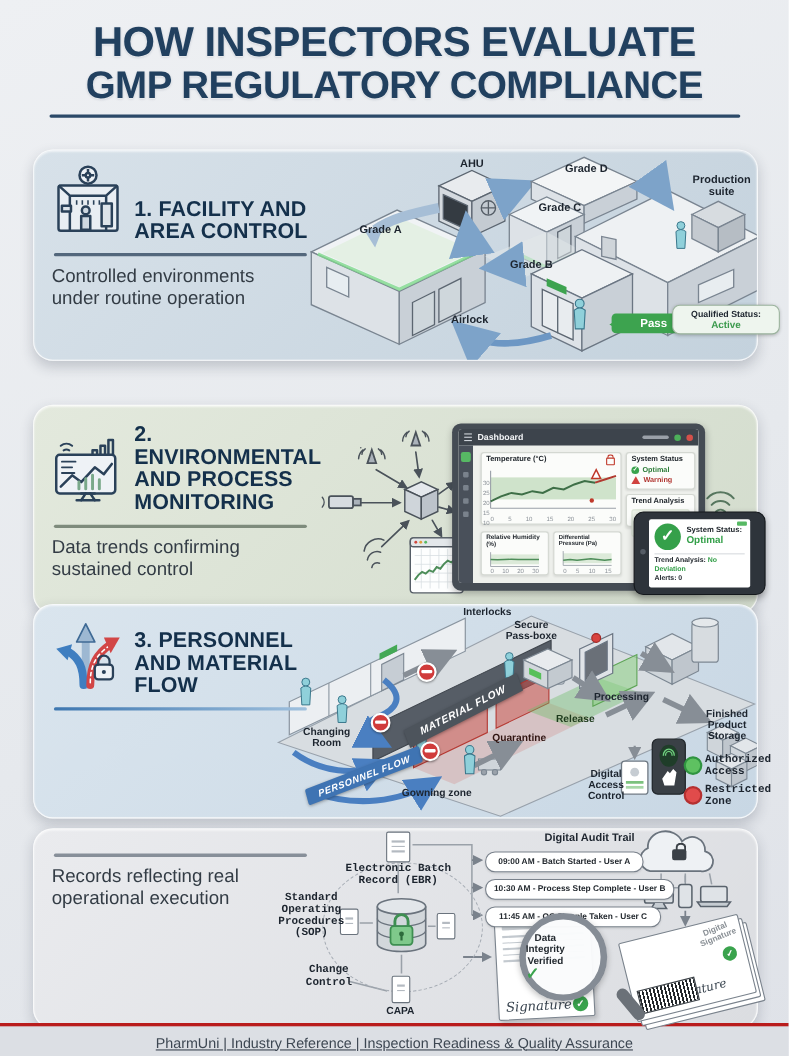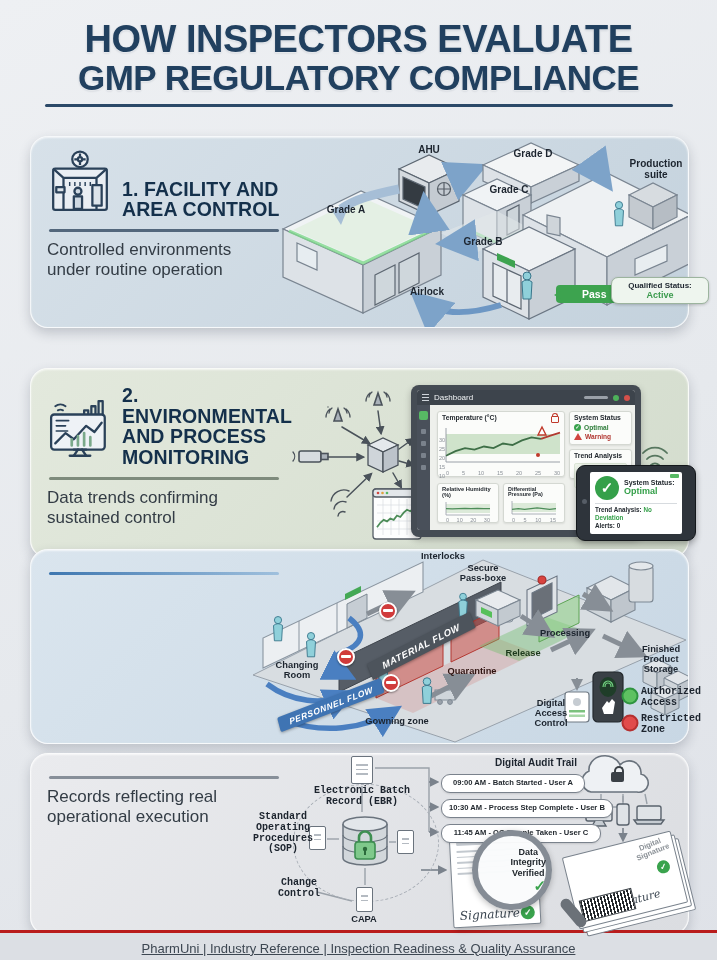--- a/index.html
+++ b/index.html
@@ -56,21 +56,21 @@
   .qual-value{font-size:9px;font-weight:700;color:#3b9a4d;}
 
   
   .laptop{position:absolute;left:380px;top:16px;width:230px;height:152px;background:#454c54;
           border-radius:8px;padding:5px 6px 7px;box-sizing:border-box;z-index:3;
           box-shadow:0 3px 7px rgba(0,0,0,.25);}
   .screen{position:relative;width:100%;height:100%;background:#eef0ec;border-radius:3px;overflow:hidden;}
   .topbar{height:15px;background:#3d444c;display:flex;align-items:center;gap:5px;padding:0 5px;}
   .ham{display:flex;flex-direction:column;gap:1.5px;}
   .ham i{display:block;width:7px;height:1.3px;background:#cfd4da;}
-  .dash-title{color:#f2f4f6;font-size:8px;font-weight:400;flex:1;}
+  .dash-title{color:#f2f4f6;font-size:8px;font-weight:700;flex:1;}
   .bar-line{width:24px;height:2.5px;background:#9aa0a8;border-radius:2px;}
   .dot{width:6px;height:6px;border-radius:50%;}
   .dot-g{background:#4db05a;}  .dot-r{background:#d4504a;}
   .rail{position:absolute;left:0;top:15px;bottom:0;width:13px;background:#49505a;}
   .rail .active{position:absolute;left:2px;top:6px;width:9px;height:9px;background:#57b964;border-radius:2px;}
   .rail i{position:absolute;left:4px;width:5px;height:5px;background:#7a828c;border-radius:1px;display:block;}
   .dcard{position:absolute;background:#fbfcfa;border:1px solid #d4d8d2;border-radius:3px;
          box-shadow:0 1px 2px rgba(0,0,0,.09);box-sizing:border-box;}
   .dtitle{font-size:6.8px;font-weight:700;color:#23292f;padding:3px 4px 0;line-height:1;}
   .mini-lock{position:absolute;right:5px;top:4px;width:6px;height:5px;border:1.2px solid #c0392b;border-radius:1px;}
@@ -122,21 +122,21 @@
   .vdoc{position:absolute;left:420px;top:77px;width:88px;height:95px;background:#fff;
         border:1.5px solid #7b848e;border-radius:2px;transform:rotate(-3deg);z-index:3;
         box-shadow:2px 3px 5px rgba(0,0,0,.18);padding:6px;box-sizing:border-box;}
   .vdoc .bar{height:6px;background:#c7ccd2;margin-bottom:5px;border-radius:1px;}
   .vdoc i{display:block;height:1.6px;background:#c3c9cf;margin:4px 0;}
   .script{font-family:"DejaVu Serif",serif;font-style:italic;color:#3a4550;}
   .chk{border-radius:50%;background:#3aa34d;color:#fff;display:flex;align-items:center;
        justify-content:center;font-weight:700;}
   .magnifier{position:absolute;left:441px;top:76px;width:80px;height:80px;border-radius:50%;
         border:6px solid #858c95;background:rgba(250,251,252,.97);z-index:5;box-sizing:border-box;
-        display:flex;flex-direction:column;align-items:flex-end;justify-content:center;
+        display:flex;flex-direction:column;align-items:flex-start;justify-content:center;
         box-shadow:0 2px 6px rgba(0,0,0,.25);}
   .mag-text{font-size:9px;font-weight:700;color:#23292f;text-align:center;line-height:1.12;white-space:pre-line;}
   .mag-check{color:#3aa34d;font-size:15px;font-weight:700;line-height:1;}
   .mag-handle{position:absolute;left:526px;top:146px;width:11px;height:34px;background:#6b7178;
         border-radius:6px;transform:rotate(-40deg);transform-origin:50% 0;z-index:4;}
   .stack{position:absolute;left:538px;top:89px;width:112px;height:74px;transform:rotate(-14deg);z-index:3;}
   .sheet{position:absolute;left:0;top:0;width:100%;height:100%;background:#fff;
          border:1.3px solid #79828c;border-radius:2px;box-sizing:border-box;}
   .stamp{position:absolute;right:4px;top:4px;font-size:7.5px;font-weight:700;color:#8a9096;
          transform:rotate(-8deg);text-align:center;line-height:1.05;white-space:pre-line;}
@@ -498,20 +498,39 @@
           <div class="tsep"></div>
           <div class="tsmall"><span>Trend Analysis:</span> <b>No Deviation</b></div>
           <div class="tsmall"><span>Alerts:</span> <span>0</span></div>
         </div>
       </div>
     </div>
   </section>
 
   <section class="card card3">
     <div class="sec-left">
+      <div class="sec-head">
+        <div class="sec-icon">
+          <svg viewBox="0 0 64 64" width="66" height="66" fill="none" stroke-linecap="round" stroke-linejoin="round">
+            <path d="M30,58 L30,18" stroke="#9db8d2" stroke-width="7"></path>
+            <polygon points="22,20 30,4 38,20" fill="#9db8d2" stroke="#3f6a95" stroke-width="1.5"></polygon>
+            <path d="M28,58 C28,42 24,34 14,28" stroke="#3f7ec0" stroke-width="7"></path>
+            <polygon points="18,22 4,26 14,36" fill="#3f7ec0"></polygon>
+            <path d="M34,58 C34,40 40,30 52,22" stroke="#d24646" stroke-width="7"></path>
+            <path d="M34,56 C34,40 40,31 50,24" stroke="#fff" stroke-width="1.4" stroke-dasharray="3 3"></path>
+            <polygon points="46,16 60,16 52,30" fill="#d24646"></polygon>
+            <rect x="38" y="40" width="16" height="13" rx="3" fill="#eef2f6" stroke="#2a4159" stroke-width="2"></rect>
+            <path d="M41,40 v-3 a5,5 0 0 1 10,0 v3" stroke="#2a4159" stroke-width="2"></path>
+            <circle cx="46" cy="46.5" r="1.8" fill="#2a4159"></circle>
+          </svg>
+        </div>
+        <h2 class="sec-title">3. PERSONNEL
+AND MATERIAL
+FLOW</h2>
+      </div>
       <div class="sec-div div3"></div>
     </div>
 
     <div class="diagram">
       <svg class="art" viewBox="0 0 657 193">
         <defs>
           <marker id="m3g" markerWidth="6" markerHeight="6" refX="4.5" refY="3" orient="auto">
             <path d="M0,0 L6,3 L0,6 Z" fill="#878e96"></path>
             </marker>
           <marker id="m3b" markerWidth="6" markerHeight="6" refX="4.5" refY="3" orient="auto">

